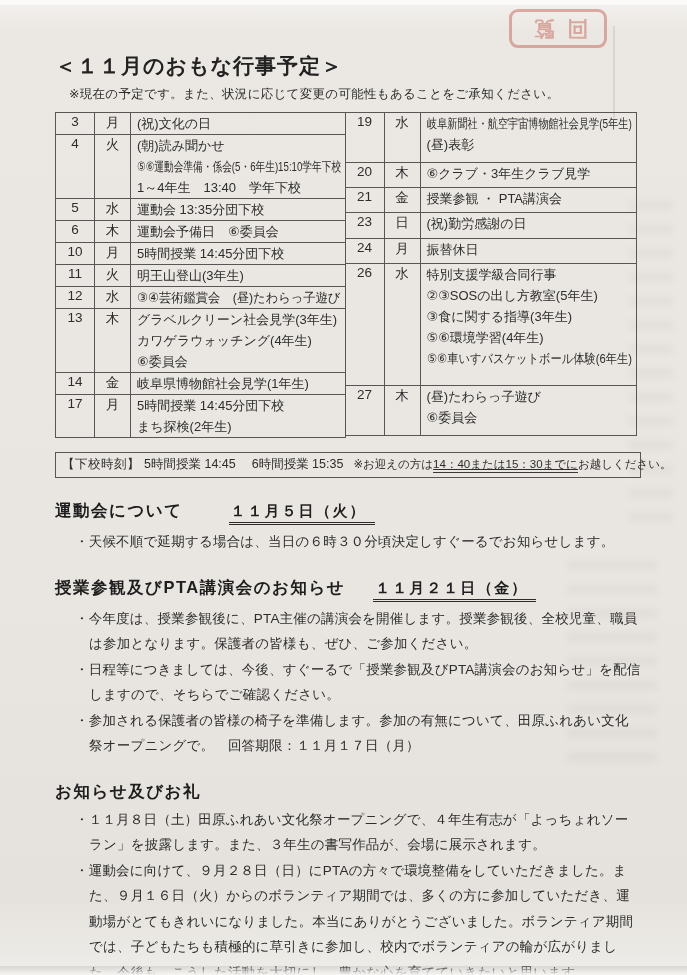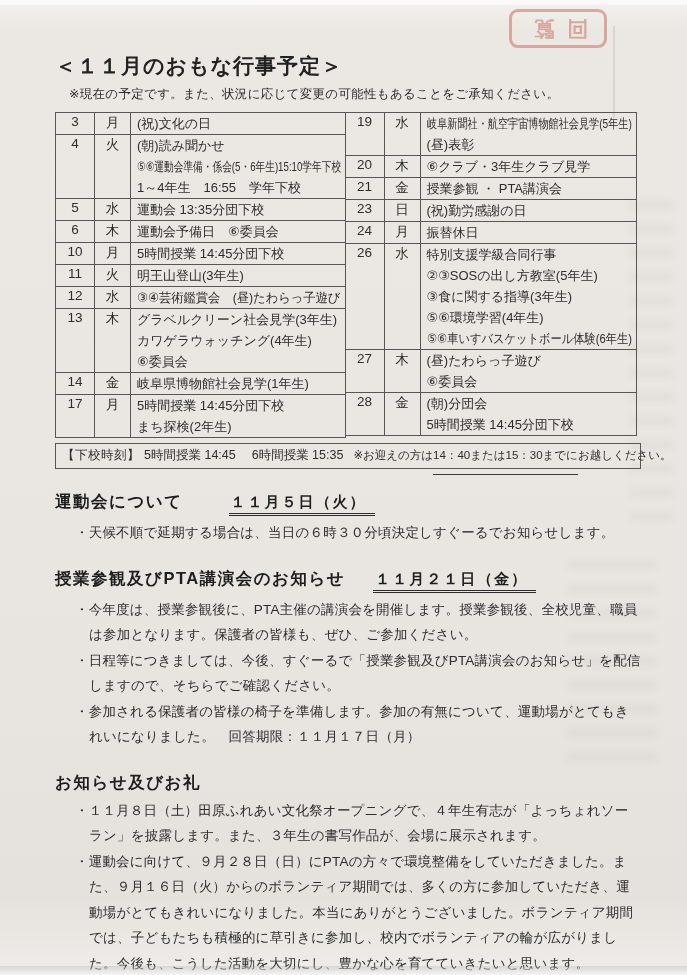--- a/index.html
+++ b/index.html
@@ -36,28 +36,28 @@
   table { border-collapse:collapse; table-layout:fixed; height:100%; }
   .tbl-left  { width:291px; }
   .tbl-right { width:292px; margin-left:-1.5px; }
   td { border:1.5px solid #565656; vertical-align:top; }
   td.day { width:36px; text-align:center; font-size:13.5px; padding-top:1px; }
   td.wk  { width:33px; text-align:center; font-size:13.5px; padding-top:1px; }
   td.desc { font-size:13px; line-height:21px; padding:0 4px 0 6px; overflow:hidden; }
   .line { display:block; white-space:nowrap; transform-origin:left center; }
 
   .dismiss-box {
-    margin-top:7px; border:1.5px solid #565656;
+    margin-top:16px; border:1.5px solid #565656;
     padding:3px 5px 4px 6px; font-size:12.5px;
     display:flex; align-items:baseline; white-space:nowrap;
   }
   .dismiss-label { letter-spacing:.5px; }
   .dismiss-times { margin-left:4px; }
   .dismiss-note { font-size:11.5px; margin-left:10px; }
-  .u { border-bottom:1px solid #3a3a3a; padding-bottom:13px; }
+  .u { border-bottom:1px solid #3a3a3a; padding-bottom:2px;text-decoration:underline; }
 
   .sec { margin-top:22px; }
   .sec-head { display:flex; align-items:baseline; font-weight:bold; }
   .sec-title { font-size:16.5px; letter-spacing:1.5px; color:#1e1e1e; }
   .sec-date { font-size:15px; letter-spacing:2px; color:#1e1e1e;
     border-bottom:3px double #2b2b2b; padding:0 8px 1px 2px; }
   .sec-date:empty { display:none; border:none; }
   .gap-wide  .sec-date { margin-left:46px; }
   .gap-mid   .sec-date { margin-left:28px; }
   .bullets { margin-top:4px; }
@@ -90,21 +90,21 @@
                 <span class="line">(祝)文化の日</span>
               </td>
             </tr>
 
             <tr>
               <td class="day">4</td>
               <td class="wk">火</td>
               <td class="desc">
                 <span class="line">(朝)読み聞かせ</span>
                 <span class="line" style="transform: scaleX(0.745);">⑤⑥運動会準備・係会(5・6年生)15:10学年下校</span>
-                <span class="line">1～4年生　16:55　学年下校</span>
+                <span class="line">1～4年生　13:40　学年下校</span>
               </td>
             </tr>
 
             <tr>
               <td class="day">5</td>
               <td class="wk">水</td>
               <td class="desc">
                 <span class="line">運動会 13:35分団下校</span>
               </td>
             </tr>
@@ -227,28 +227,20 @@
 
             <tr>
               <td class="day">27</td>
               <td class="wk">木</td>
               <td class="desc">
                 <span class="line">(昼)たわらっ子遊び</span>
                 <span class="line">⑥委員会</span>
               </td>
             </tr>
 
-            <tr>
-              <td class="day">28</td>
-              <td class="wk">金</td>
-              <td class="desc">
-                <span class="line">(朝)分団会</span>
-                <span class="line">5時間授業 14:45分団下校</span>
-              </td>
-            </tr>
           </tbody>
       </table>
     </div>
 
     <div class="dismiss-box">
       <span class="dismiss-label">【下校時刻】</span>
       <span class="dismiss-times">5時間授業 14:45　 6時間授業 15:35</span>
       <span class="dismiss-note">
         <span>※お迎えの方は</span><span class="u">14：40または15：30までに</span><span>お越しください。</span>
       </span>
@@ -267,21 +259,21 @@
 
     <div class="sec gap-mid">
       <div class="sec-head">
         <span class="sec-title">授業参観及びPTA講演会のお知らせ</span>
         <span class="sec-date">１１月２１日（金）</span>
       </div>
       <div class="bullets">
 
       <p>・今年度は、授業参観後に、PTA主催の講演会を開催します。授業参観後、全校児童、職員は参加となります。保護者の皆様も、ぜひ、ご参加ください。</p>
           <p>・日程等につきましては、今後、すぐーるで「授業参観及びPTA講演会のお知らせ」を配信しますので、そちらでご確認ください。</p>
-          <p>・参加される保護者の皆様の椅子を準備します。参加の有無について、運動場がとてもきれいになりました。　回答期限：１１月１７日（月）</p>
+          <p>・参加される保護者の皆様の椅子を準備します。参加の有無について、田原ふれあい文化祭オープニングで。　回答期限：１１月１７日（月）</p>
         </div>
     </div>
 
     <div class="sec">
       <div class="sec-head">
         <span class="sec-title">お知らせ及びお礼</span>
 
       </div>
       <div class="bullets">
 

